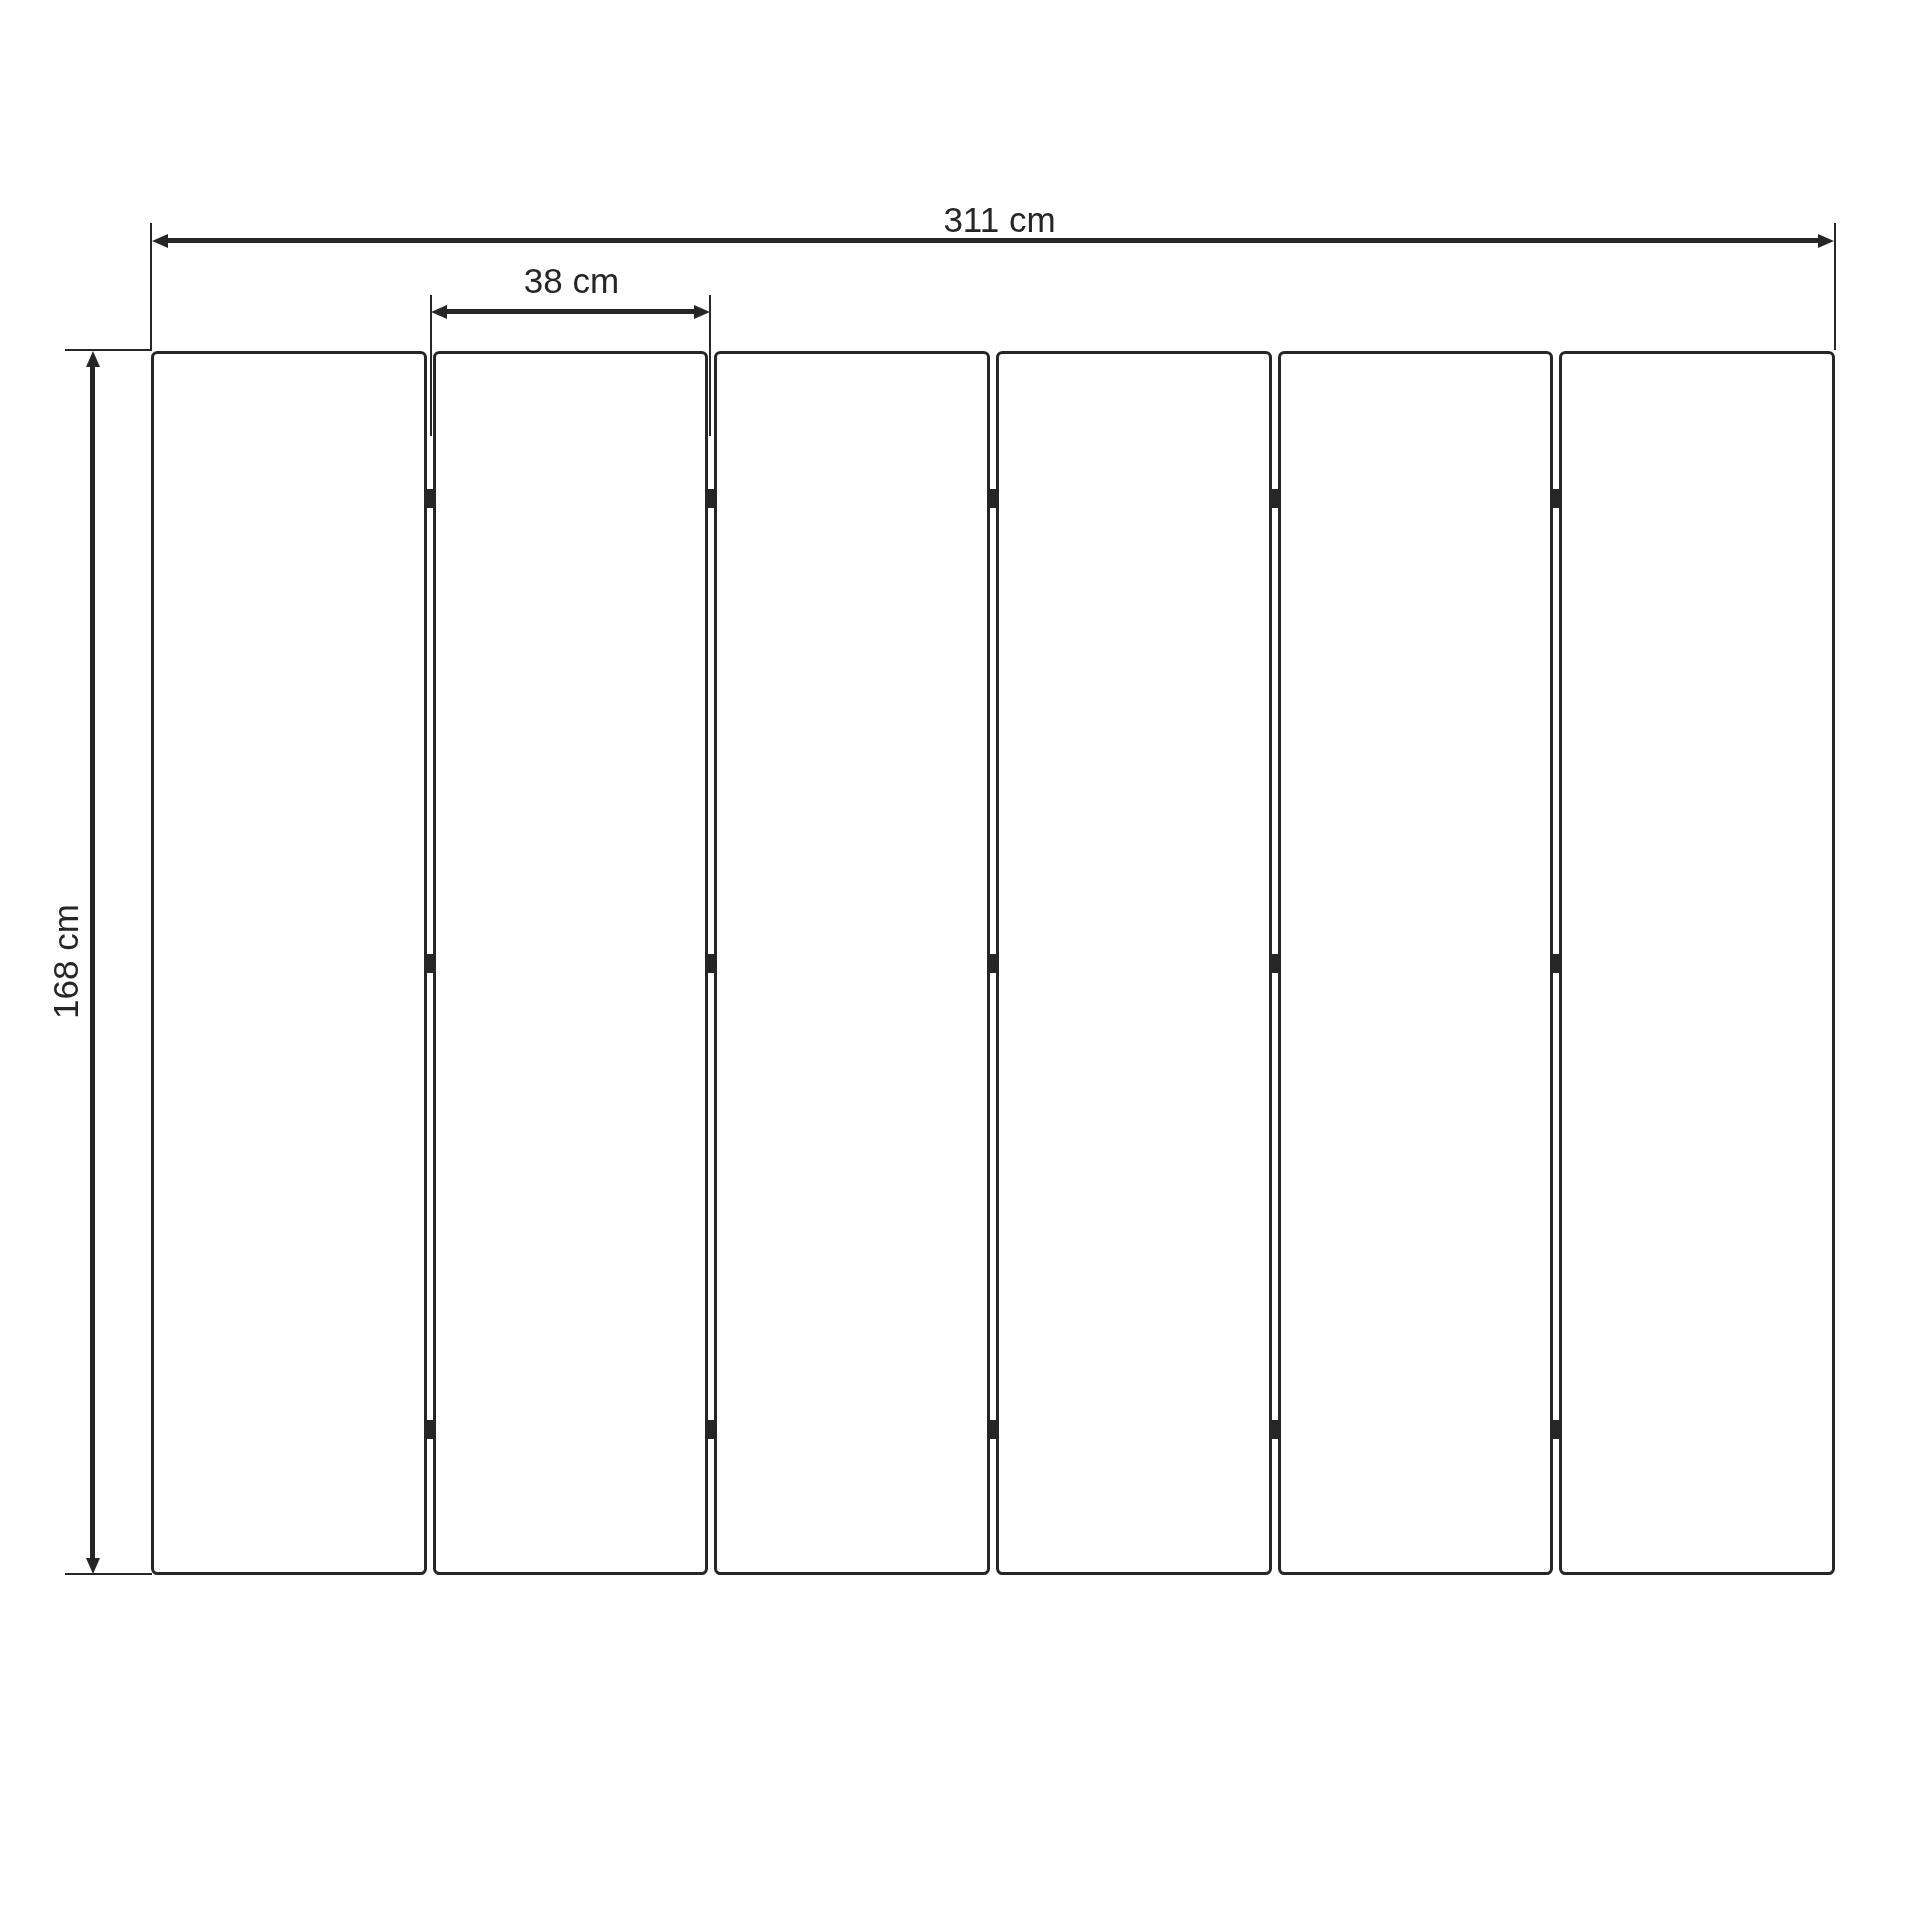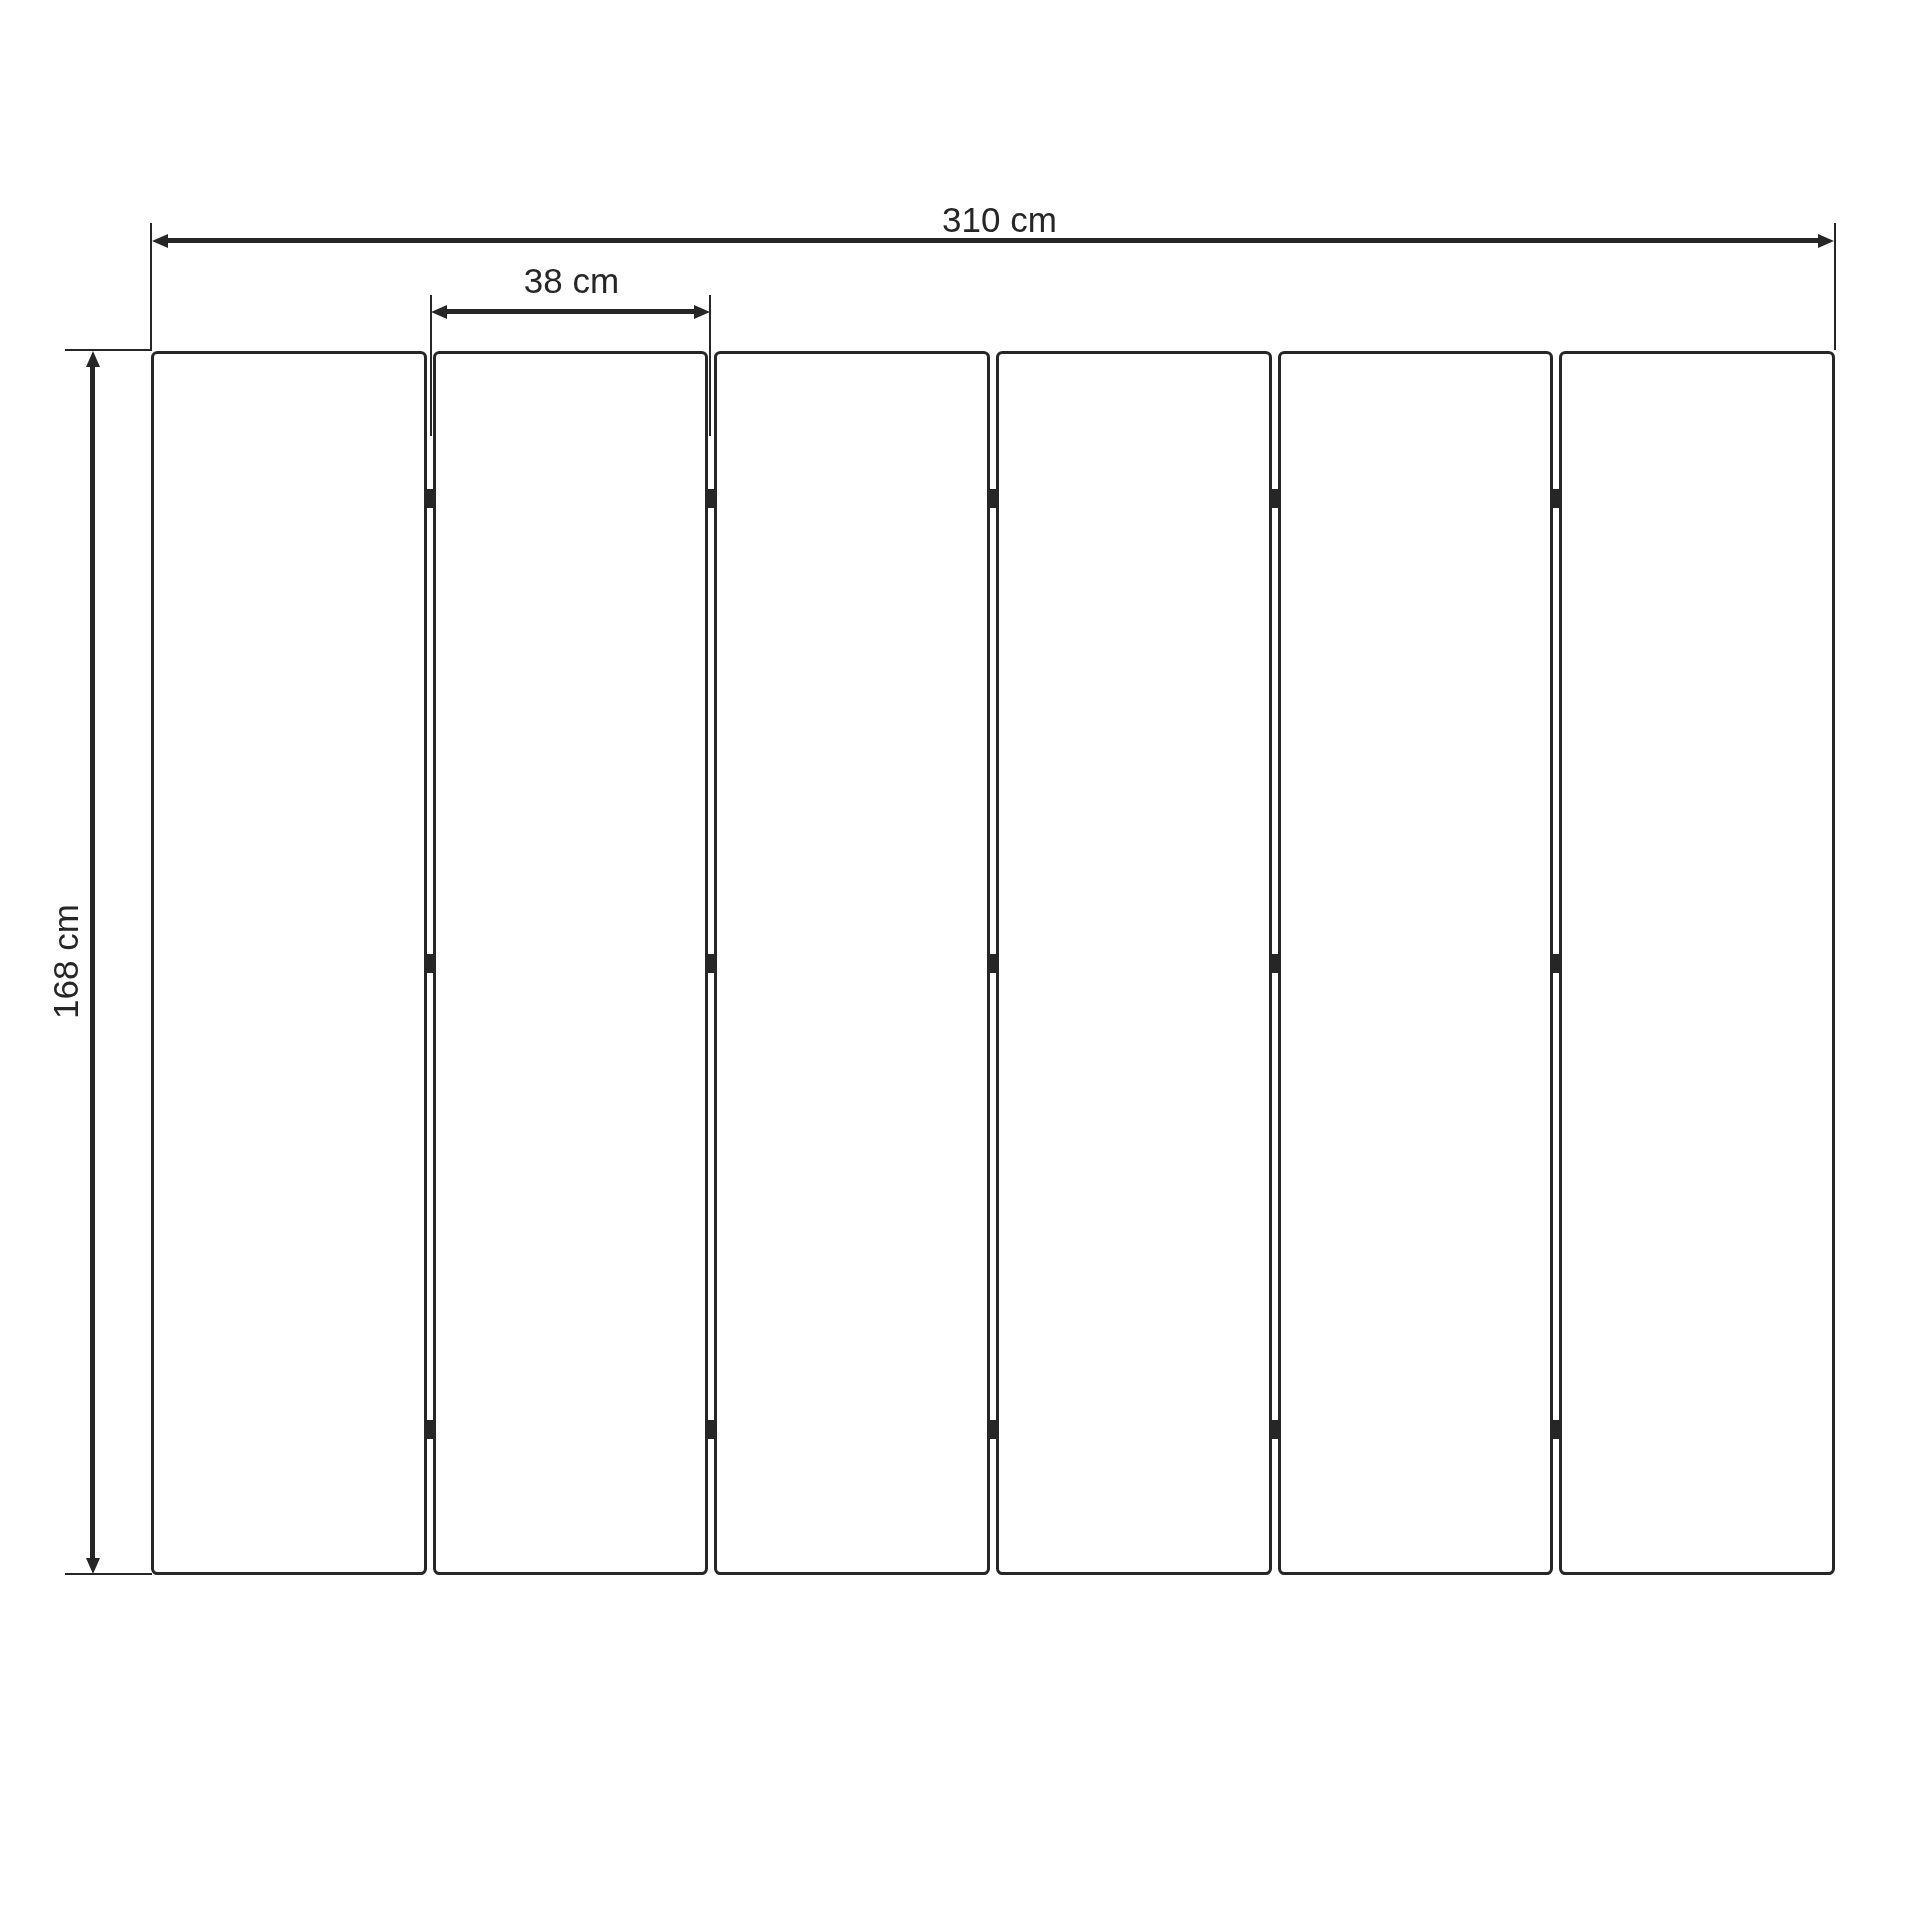--- a/index.html
+++ b/index.html
@@ -46,21 +46,21 @@
   #ext-pw-left{left:430px;top:295px;width:1.9px;height:141px;}
   #ext-pw-right{left:709px;top:295px;width:1.9px;height:141px;}
   #ext-h-top{left:65px;top:349px;width:87px;height:1.9px;}
   #ext-h-bottom{left:65px;top:1573px;width:87px;height:1.9px;}
 </style>
 </head>
 <body>
 
 <div id="canvas" style="--line: #262626; background: rgb(255, 255, 255);">
 
-  <div class="dim-label" id="label-total-width">310 cm</div>
+  <div class="dim-label" id="label-total-width">311 cm</div>
   <div class="dim-h" id="dim-total-width">
     <span class="ah-left"></span>
     <span class="bar"></span>
     <span class="ah-right"></span>
   </div>
   <div class="ext" id="ext-tw-left"></div>
   <div class="ext" id="ext-tw-right"></div>
 
   <div class="dim-label" id="label-panel-width">38 cm</div>
   <div class="dim-h" id="dim-panel-width">

